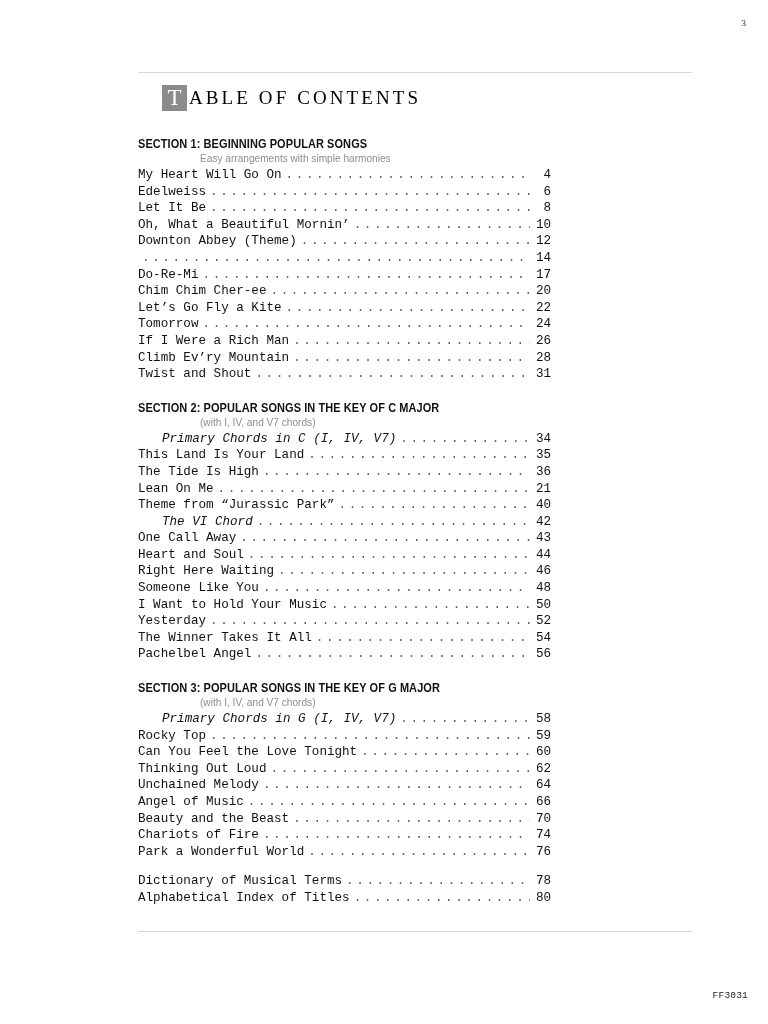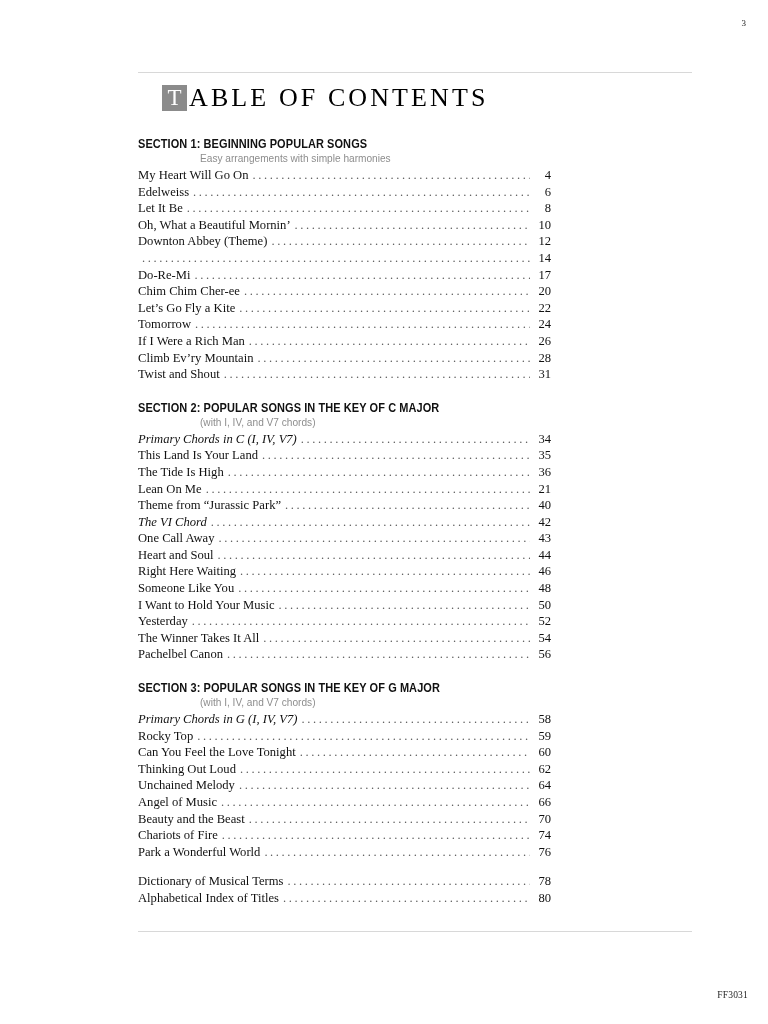--- a/index.html
+++ b/index.html
@@ -37,21 +37,21 @@
     left: 138px;
     top: 931px;
     width: 554px;
     height: 1px;
     background: #d8d8d8;
   }
   .colophon {
     position: absolute;
     right: 20px;
     top: 990px;
-    font-family: Liberation Serif, serif;
+    font-family: Liberation Mono, monospace;
     font-size: 9.5px;
     color: #1d1d1d;
     letter-spacing: 0.2px;
   }
 
   .content {
     position: absolute;
     left: 138px;
     top: 85px;
     width: 554px;
@@ -70,21 +70,21 @@
     background: #8b8b8b;
     color: #ffffff;
     font-family: "Liberation Serif", serif;
     font-size: 23px;
     line-height: 26px;
     text-align: center;
     flex: 0 0 auto;
   }
   .toc-title-rest {
     font-family: "Liberation Serif", serif;
-    font-size: 26px;
+    font-size: 19px;
     line-height: 26px;
     letter-spacing: 3.1px;
     margin-left: 2px;
     white-space: pre;
   }
 
   
   .section {
     margin-top: 18px;
   }
@@ -109,35 +109,36 @@
     white-space: nowrap;
   }
 
   
   .entries {
     margin-top: 3px;
   }
   .entry {
     display: flex;
     align-items: baseline;
-    font-family: Liberation Serif, serif;
+    font-family: Liberation Mono, monospace;
     font-size: 12.6px;
     line-height: 16.6px;
     color: #111111;
     width: 413px;
   }
   .entry.gap-above {
     margin-top: 13px;
   }
   .entry-title {
     white-space: nowrap;
     flex: 0 0 auto;
   }
   .entry.italic .entry-title {
     font-style: italic;
+    margin-left: 24px;
   }
   .entry-leader {
     flex: 1 1 auto;
     overflow: hidden;
     white-space: nowrap;
     color: #5f5f5f;
     font-size: 12.6px;
     letter-spacing: 2.6px;
     margin: 0 3px 0 4px;
     min-width: 0;
@@ -300,21 +301,21 @@
               <span class="entry-title">Yesterday</span>
               <span class="entry-leader">.........................................................................................</span>
               <span class="entry-page">52</span>
             </div>
             <div class="entry">
               <span class="entry-title">The Winner Takes It All</span>
               <span class="entry-leader">.........................................................................................</span>
               <span class="entry-page">54</span>
             </div>
             <div class="entry">
-              <span class="entry-title">Pachelbel Canon</span>
+              <span class="entry-title">Pachelbel Angel</span>
               <span class="entry-leader">.........................................................................................</span>
               <span class="entry-page">56</span>
             </div>
           </div>
         </div>
         <div class="section">
           <div class="section-heading">SECTION 3: POPULAR SONGS IN THE KEY OF G MAJOR</div>
           <div class="section-sub">(with I, IV, and V7 chords)</div>
           <div class="entries">
             <div class="entry italic">

